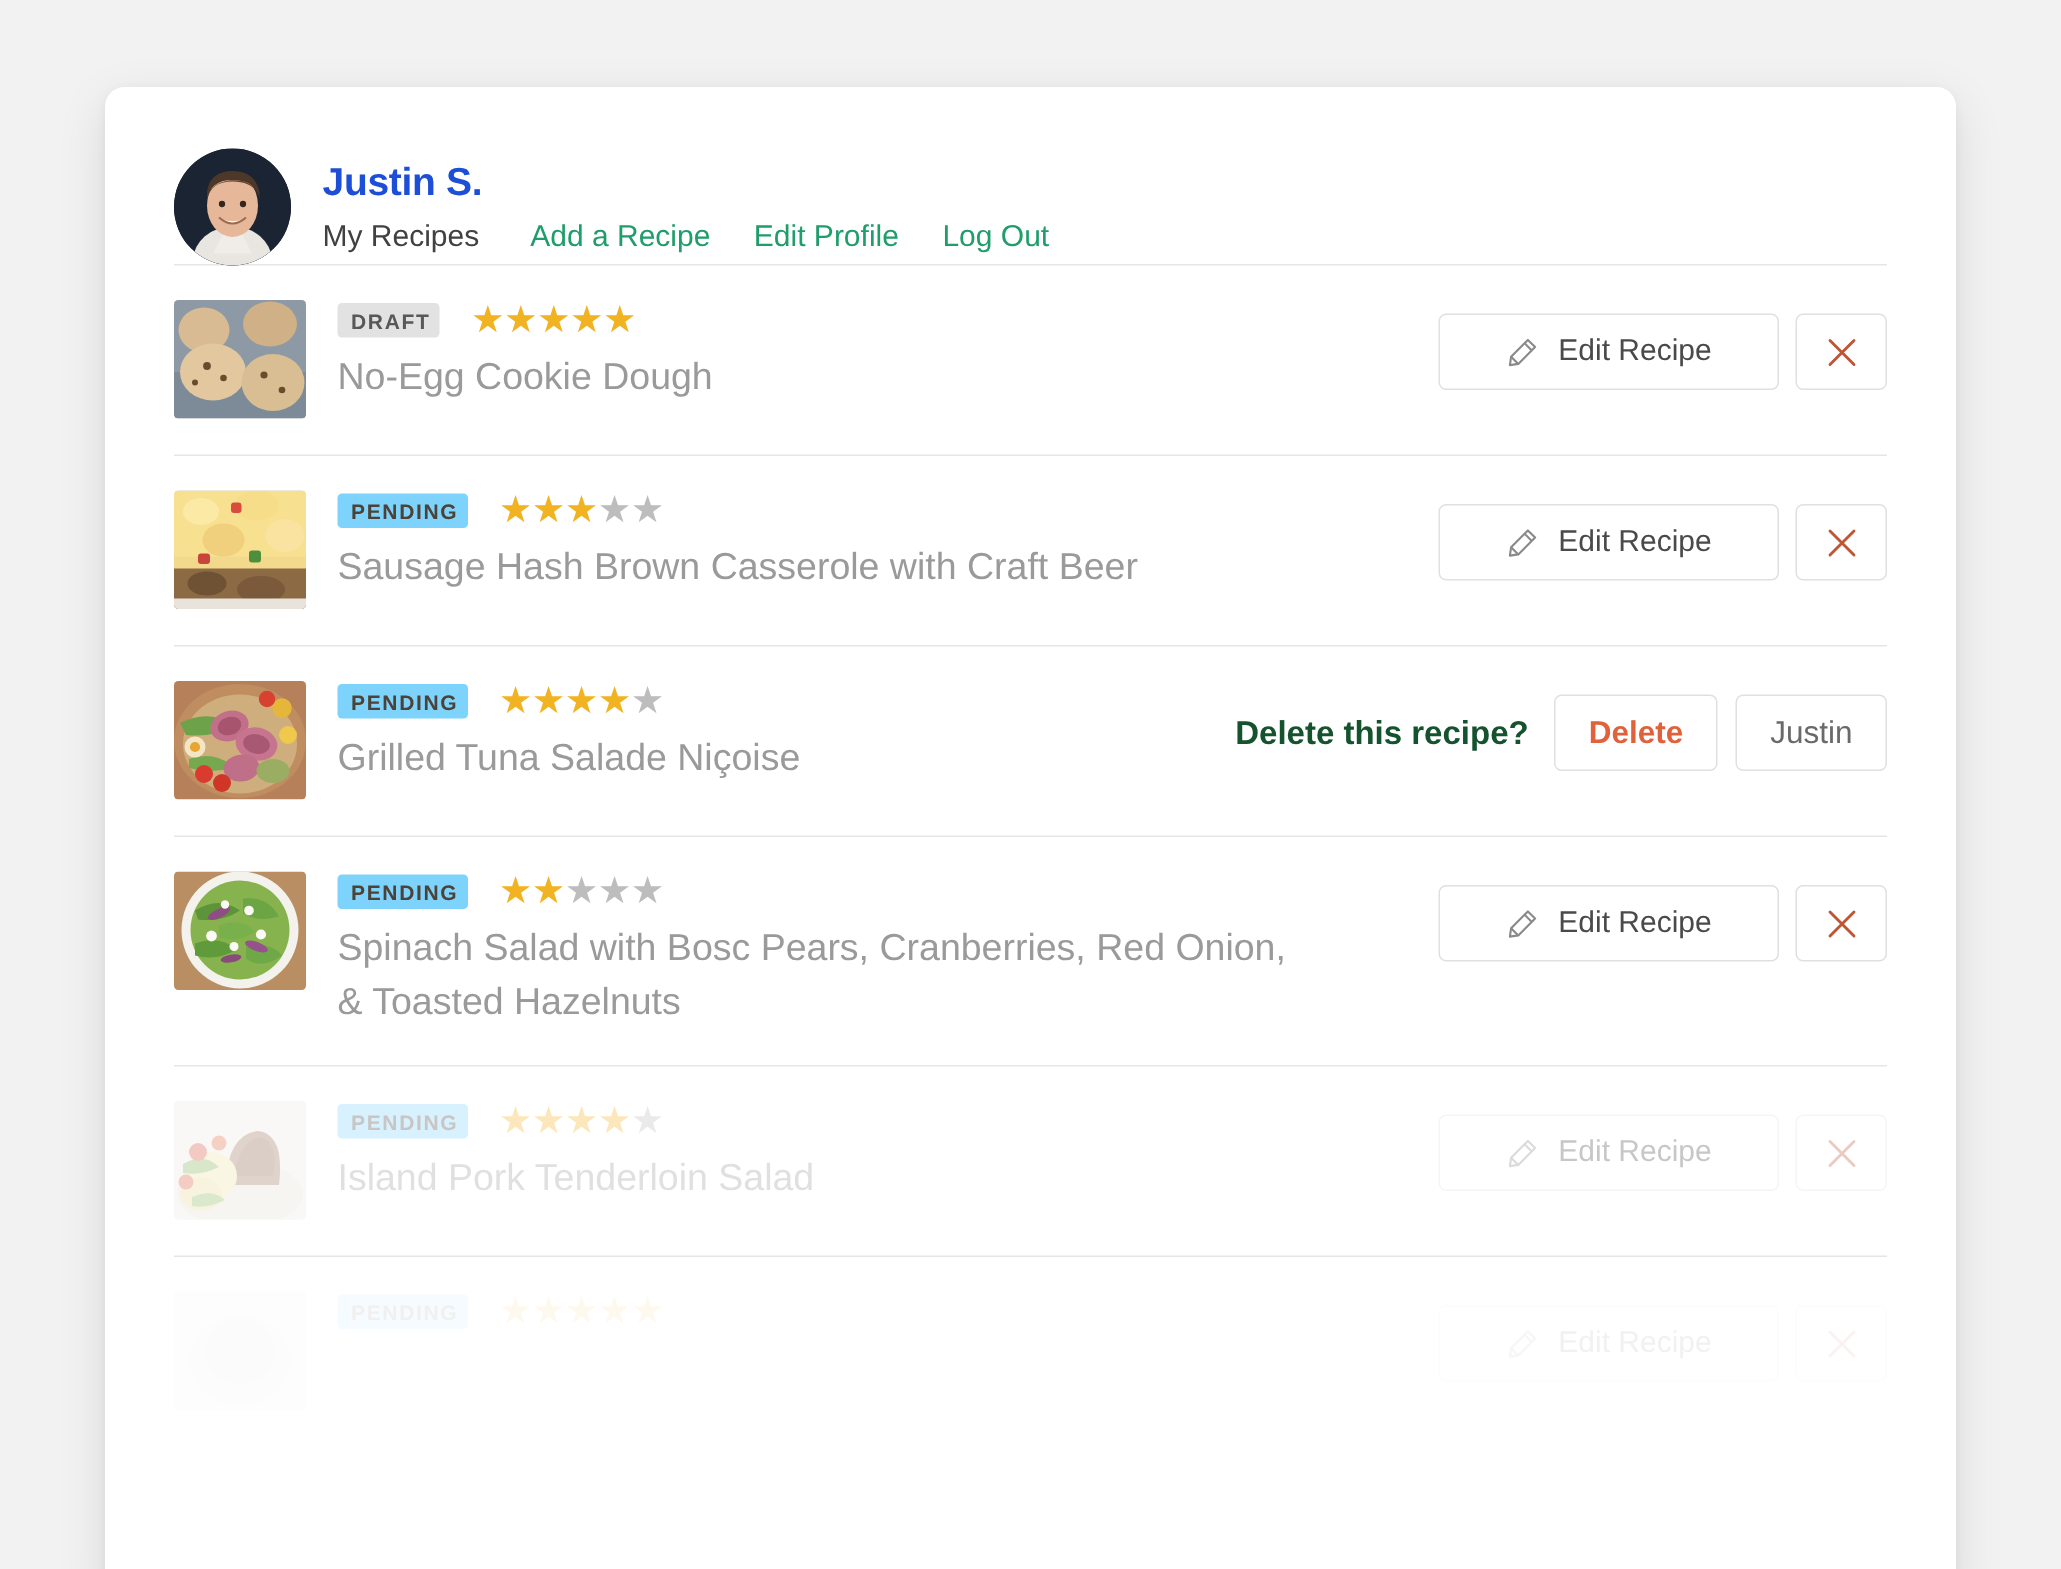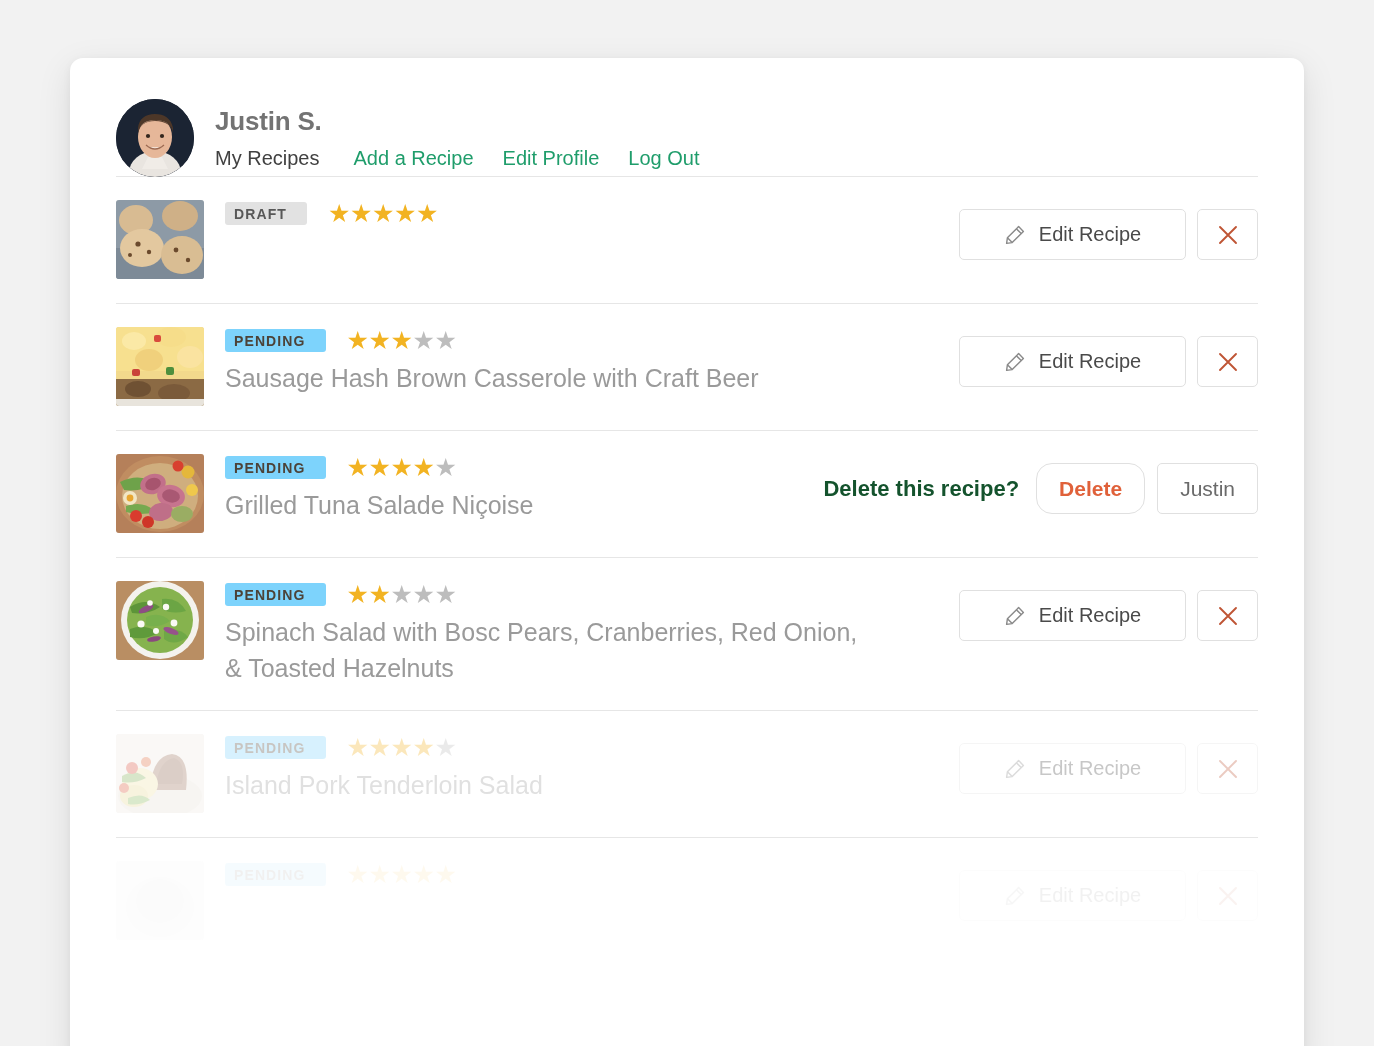--- a/index.html
+++ b/index.html
@@ -49,21 +49,21 @@
 
   .profile-text {
     margin-left: 21px;
     display: flex;
     flex-direction: column;
     justify-content: center;
   }
   .profile-name {
     font-size: 26px;
     font-weight: bold;
-    color: #737373;
+    color: #1d4ed8;
     letter-spacing: -0.2px;
     line-height: 1.2;
     margin-bottom: 9px;
   }
   .nav-row {
     display: flex;
     align-items: baseline;
     font-size: 20px;
   }
   .nav-current {
@@ -118,21 +118,21 @@
   .meta-line {
     display: flex;
     align-items: center;
     height: 26px;
     margin-bottom: 8px;
   }
   .badge {
     font-size: 14px;
     font-weight: bold;
     letter-spacing: 1.1px;
-    padding: 5px 20px 4px 9px;
+    padding: 5px 6px 4px 9px;
     border-radius: 3px;
     line-height: 1;
     white-space: nowrap;
   }
   .badge.draft {
     background: #e2e2e2;
     color: #585858;
   }
   .badge.pending {
     background: #7dd3fc;
@@ -208,21 +208,20 @@
     font-weight: bold;
     color: #14532d;
     margin-right: 17px;
   }
   .btn-delete {
     height: 51px;
     padding: 0 22px;
     font-size: 21px;
     color: #e0613a;
     font-weight: bold;
-    border-radius: 16px;
   }
   .btn-cancel {
     height: 51px;
     padding: 0 22px;
     font-size: 21px;
     color: #6a6a6a;
     margin-left: 12px;
   }
 
   
@@ -293,20 +292,21 @@
           <div class="meta-line">
             <span class="badge draft">DRAFT</span>
             <span class="stars">
               <span class="star on">★</span>
               <span class="star on">★</span>
               <span class="star on">★</span>
               <span class="star on">★</span>
               <span class="star on">★</span>
             </span>
           </div>
+          <div class="recipe-title">No-Egg Cookie Dough</div>
         </div>
         <div class="row-actions">
           <button class="btn btn-edit">
             <svg class="pencil" width="22" height="22" viewBox="0 0 22 22">
               <path d="M14.6 2.6 L19.4 7.4 L8.2 18.6 L2.6 19.4 L3.4 13.8 Z" fill="none" stroke="#8a8a8a" stroke-width="1.4" stroke-linejoin="round"></path>
               <path d="M12.4 4.8 L17.2 9.6" stroke="#8a8a8a" stroke-width="1.4"></path>
               <path d="M3.4 13.8 L8.2 18.6" stroke="#8a8a8a" stroke-width="1.4"></path>
             </svg>
             <span>Edit Recipe</span>
           </button>

